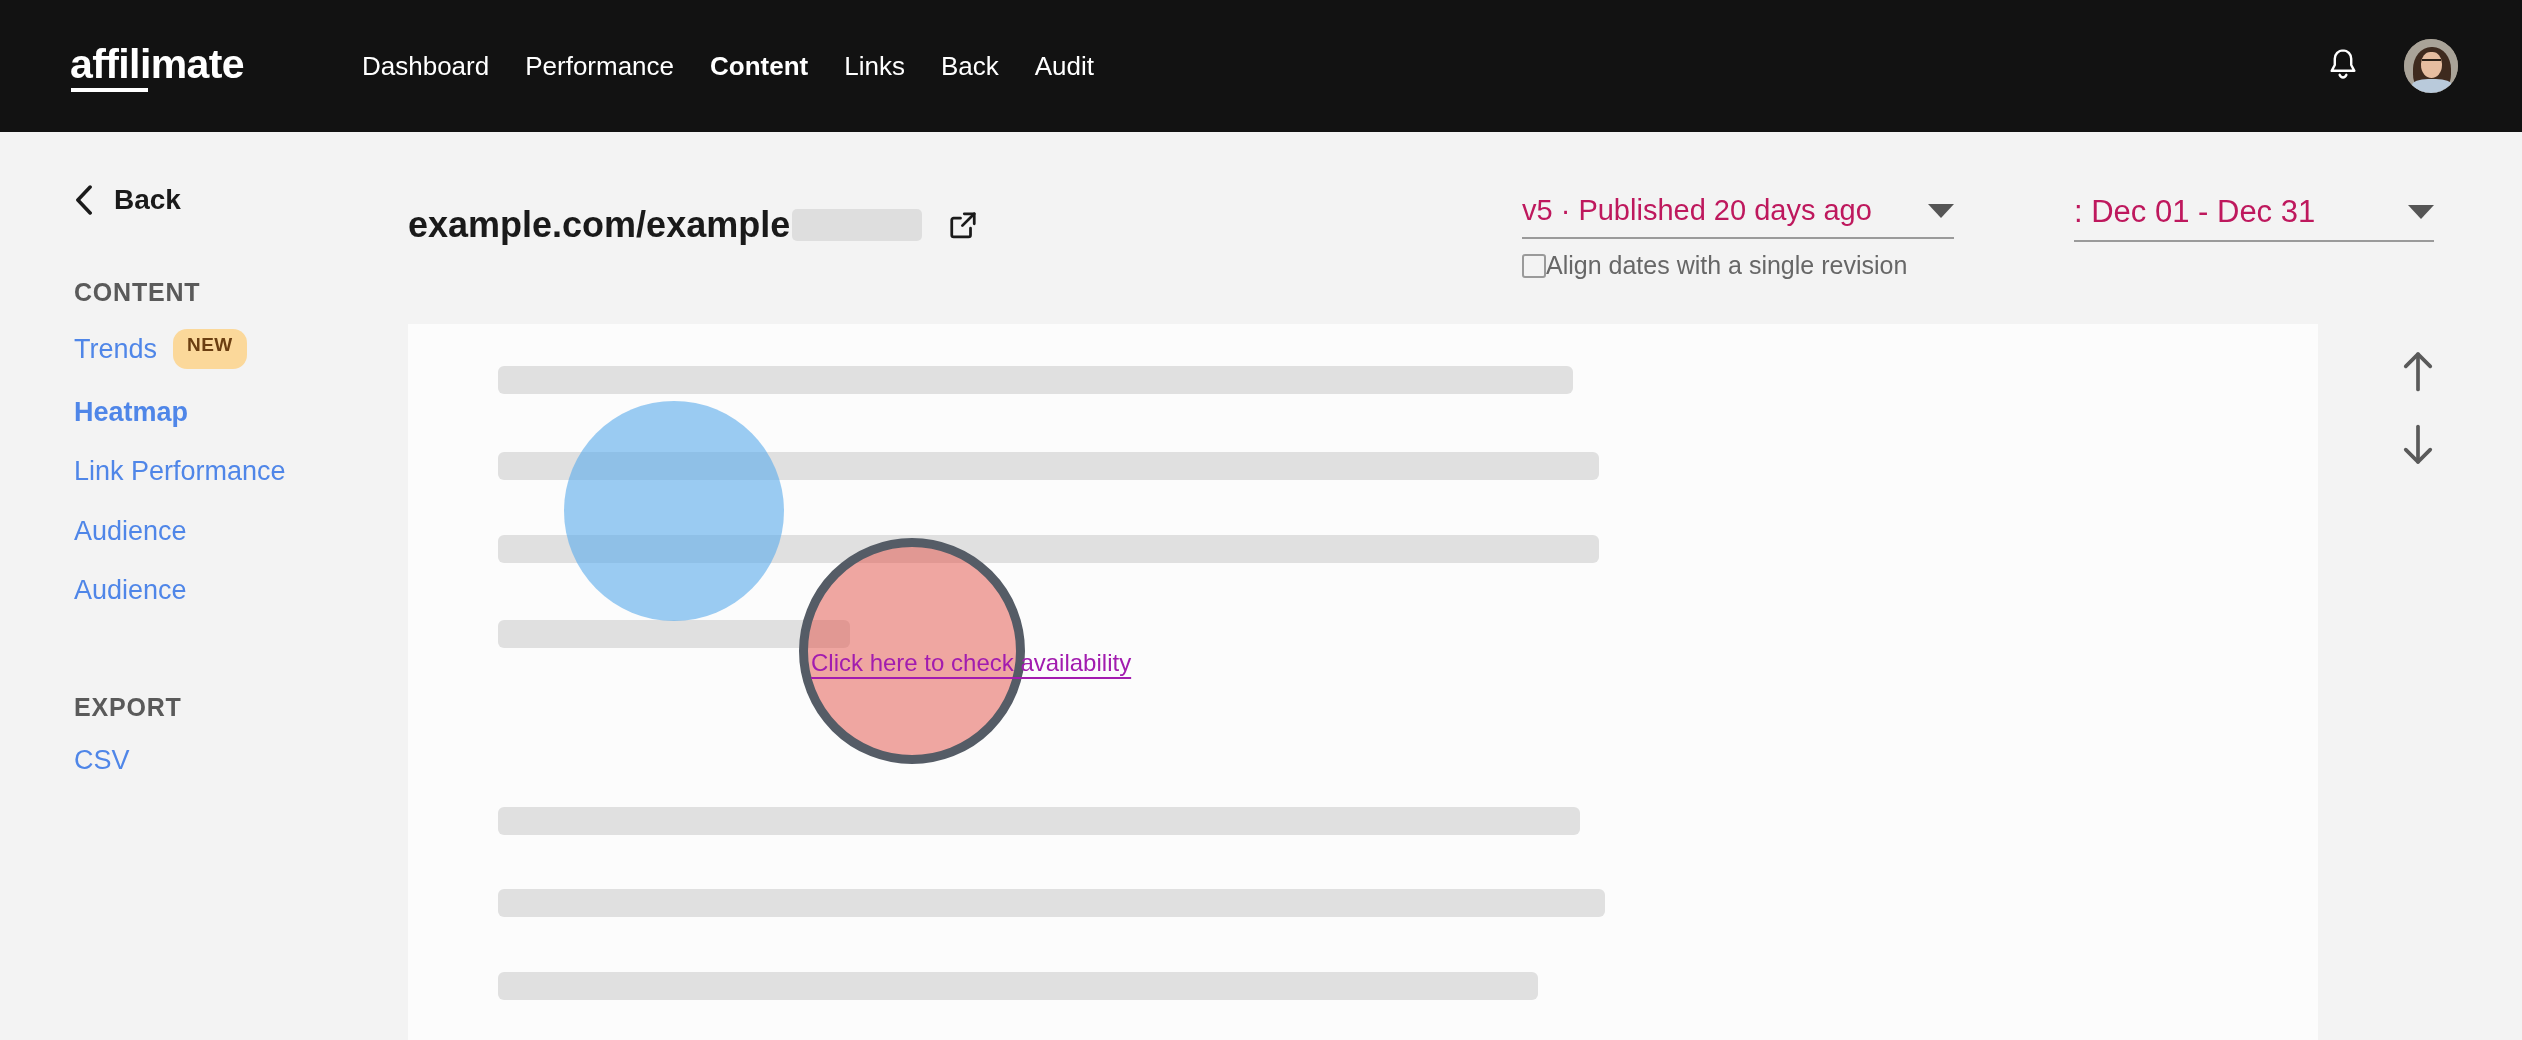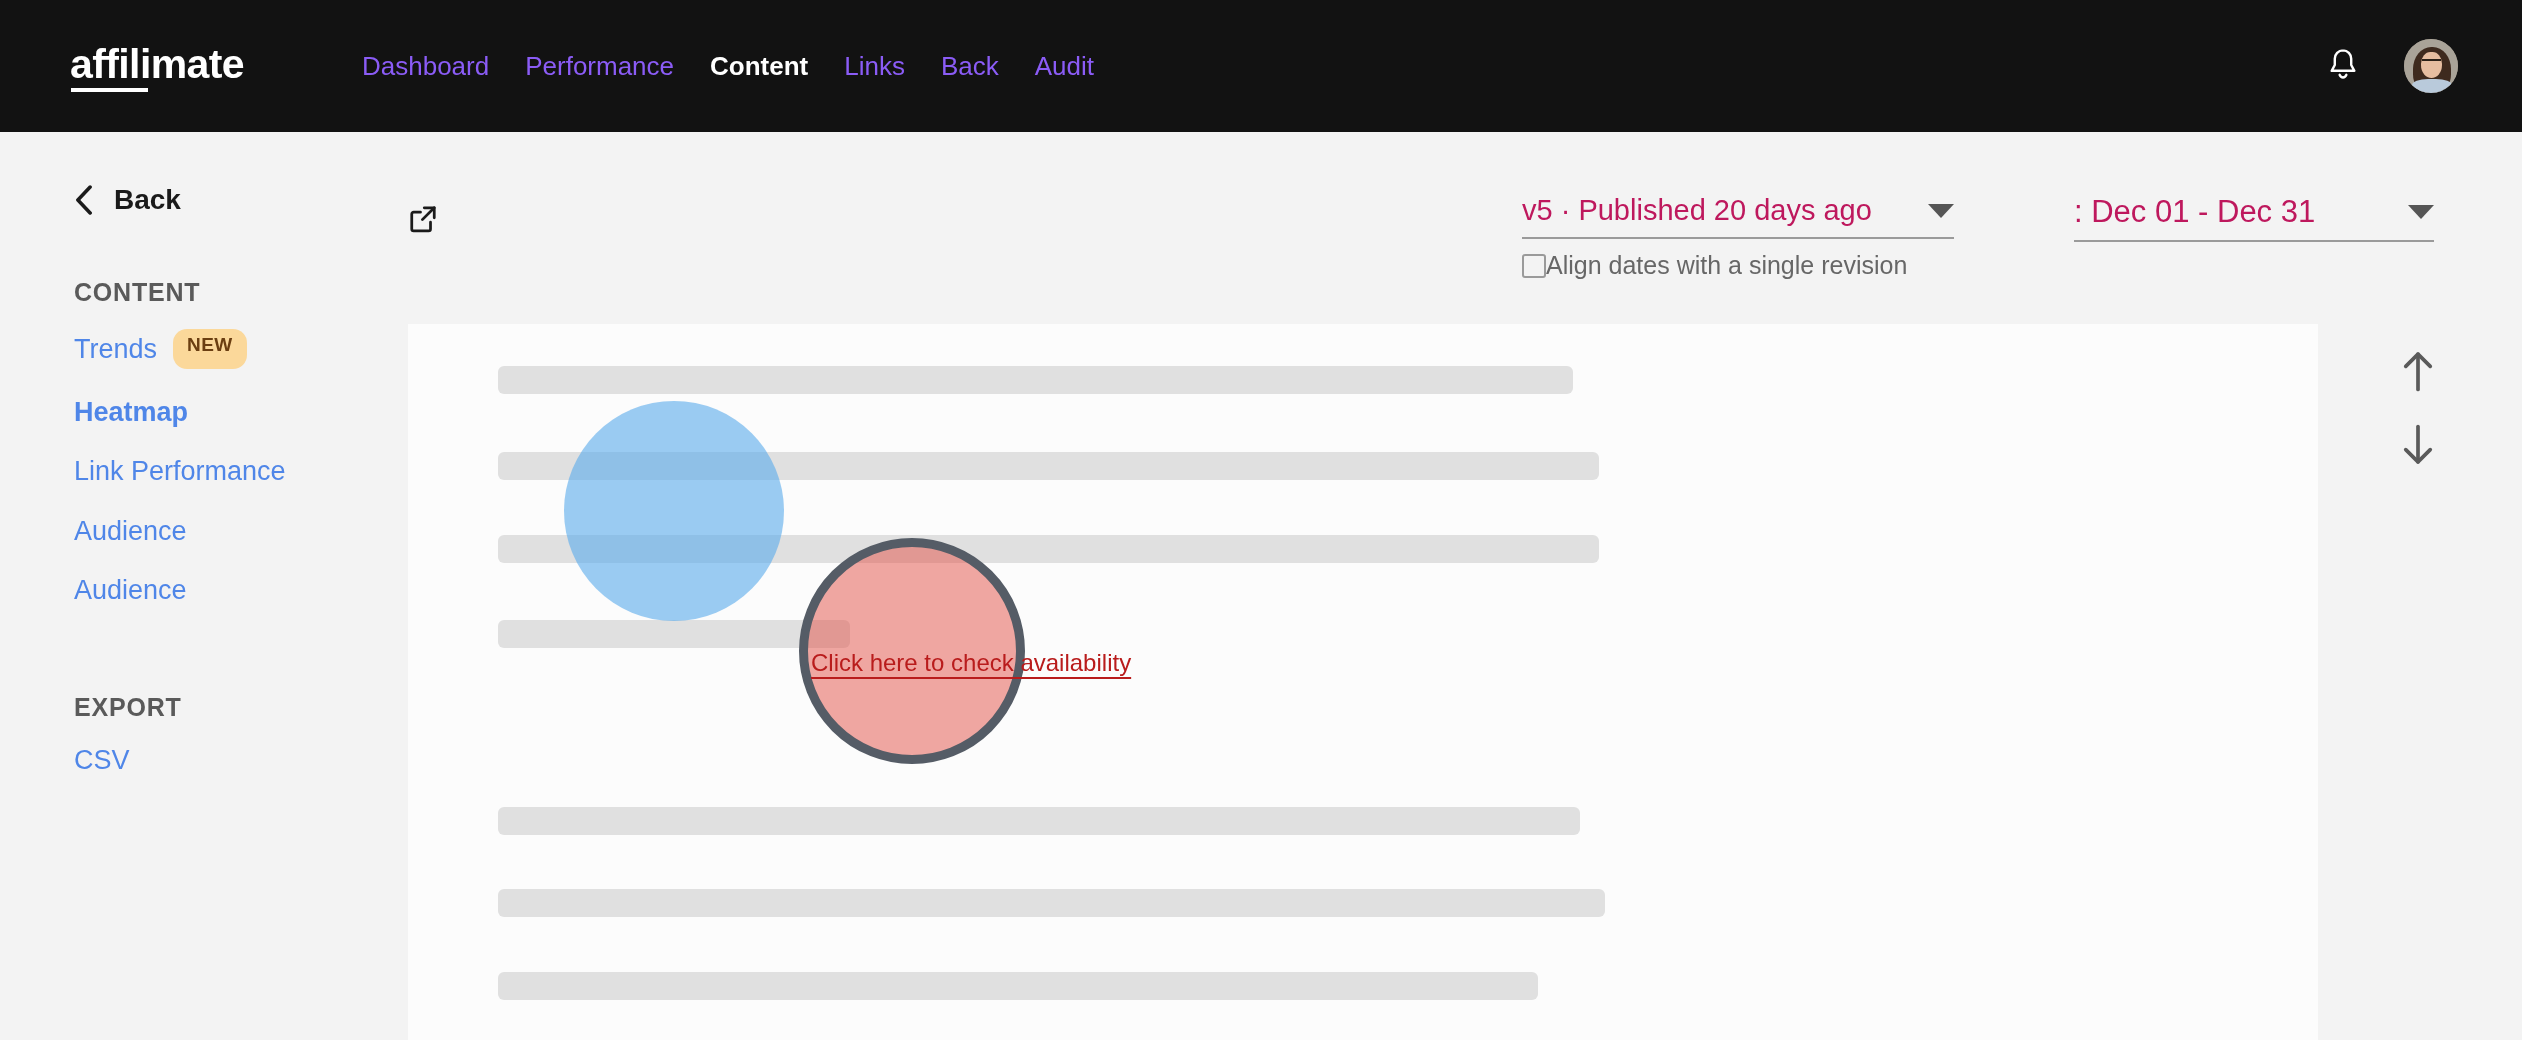--- a/index.html
+++ b/index.html
@@ -33,21 +33,21 @@
     width: 77px; height: 4px;
     background: #ffffff;
   }
   .navlinks {
     display: flex;
     align-items: center;
     gap: 36px;
     margin-left: 118px;
   }
   .navlink {
-    color: #8b5cf6;
+    color: #ffffff;
     font-size: 26px;
     font-weight: 400;
     white-space: nowrap;
     cursor: pointer;
   }
   .navlink.active { color: #ffffff; font-weight: 700; }
   .nav-right {
     margin-left: auto;
     display: flex;
     align-items: center;
@@ -218,21 +218,21 @@
   }
   .circle-red {
     position: absolute;
     border-radius: 50%;
     background: rgba(226,86,77,0.52);
     border: 9px solid #555c66;
   }
   .cta-link {
     position: absolute;
     font-size: 24px;
-    color: #b91c1c;
+    color: #a21caf;
     text-decoration: underline;
     text-underline-offset: 6px;
     white-space: nowrap;
     cursor: pointer;
   }
 
   
   .prodbar {
     position: absolute;
     left: 608px; top: 912px;
@@ -319,20 +319,24 @@
     <div class="sec-title">EXPORT</div>
     <div class="nav-item">
       <span>CSV</span>
     </div>
   </div>
 
   <div class="main">
 
     <div class="main-header">
       <div class="title-block">
+        <div class="page-title">
+          <span>example.com/example</span>
+          <span class="redact"></span>
+        </div>
         <svg class="ext-icon" viewBox="0 0 24 24">
           <path d="M13 3h8v8" fill="none" stroke="#1a1a1a" stroke-width="2.2" stroke-linecap="round" stroke-linejoin="round"></path>
           <path d="M21 3l-9.5 9.5" fill="none" stroke="#1a1a1a" stroke-width="2.2" stroke-linecap="round"></path>
           <path d="M18 14.5V20a1.5 1.5 0 0 1-1.5 1.5h-12A1.5 1.5 0 0 1 3 20V8a1.5 1.5 0 0 1 1.5-1.5H10" fill="none" stroke="#1a1a1a" stroke-width="2.2" stroke-linecap="round" stroke-linejoin="round"></path>
         </svg>
       </div>
 
       <div class="rev-block">
         <div class="select-line">
           <span class="sel-text">v5 · Published 20 days ago</span>

